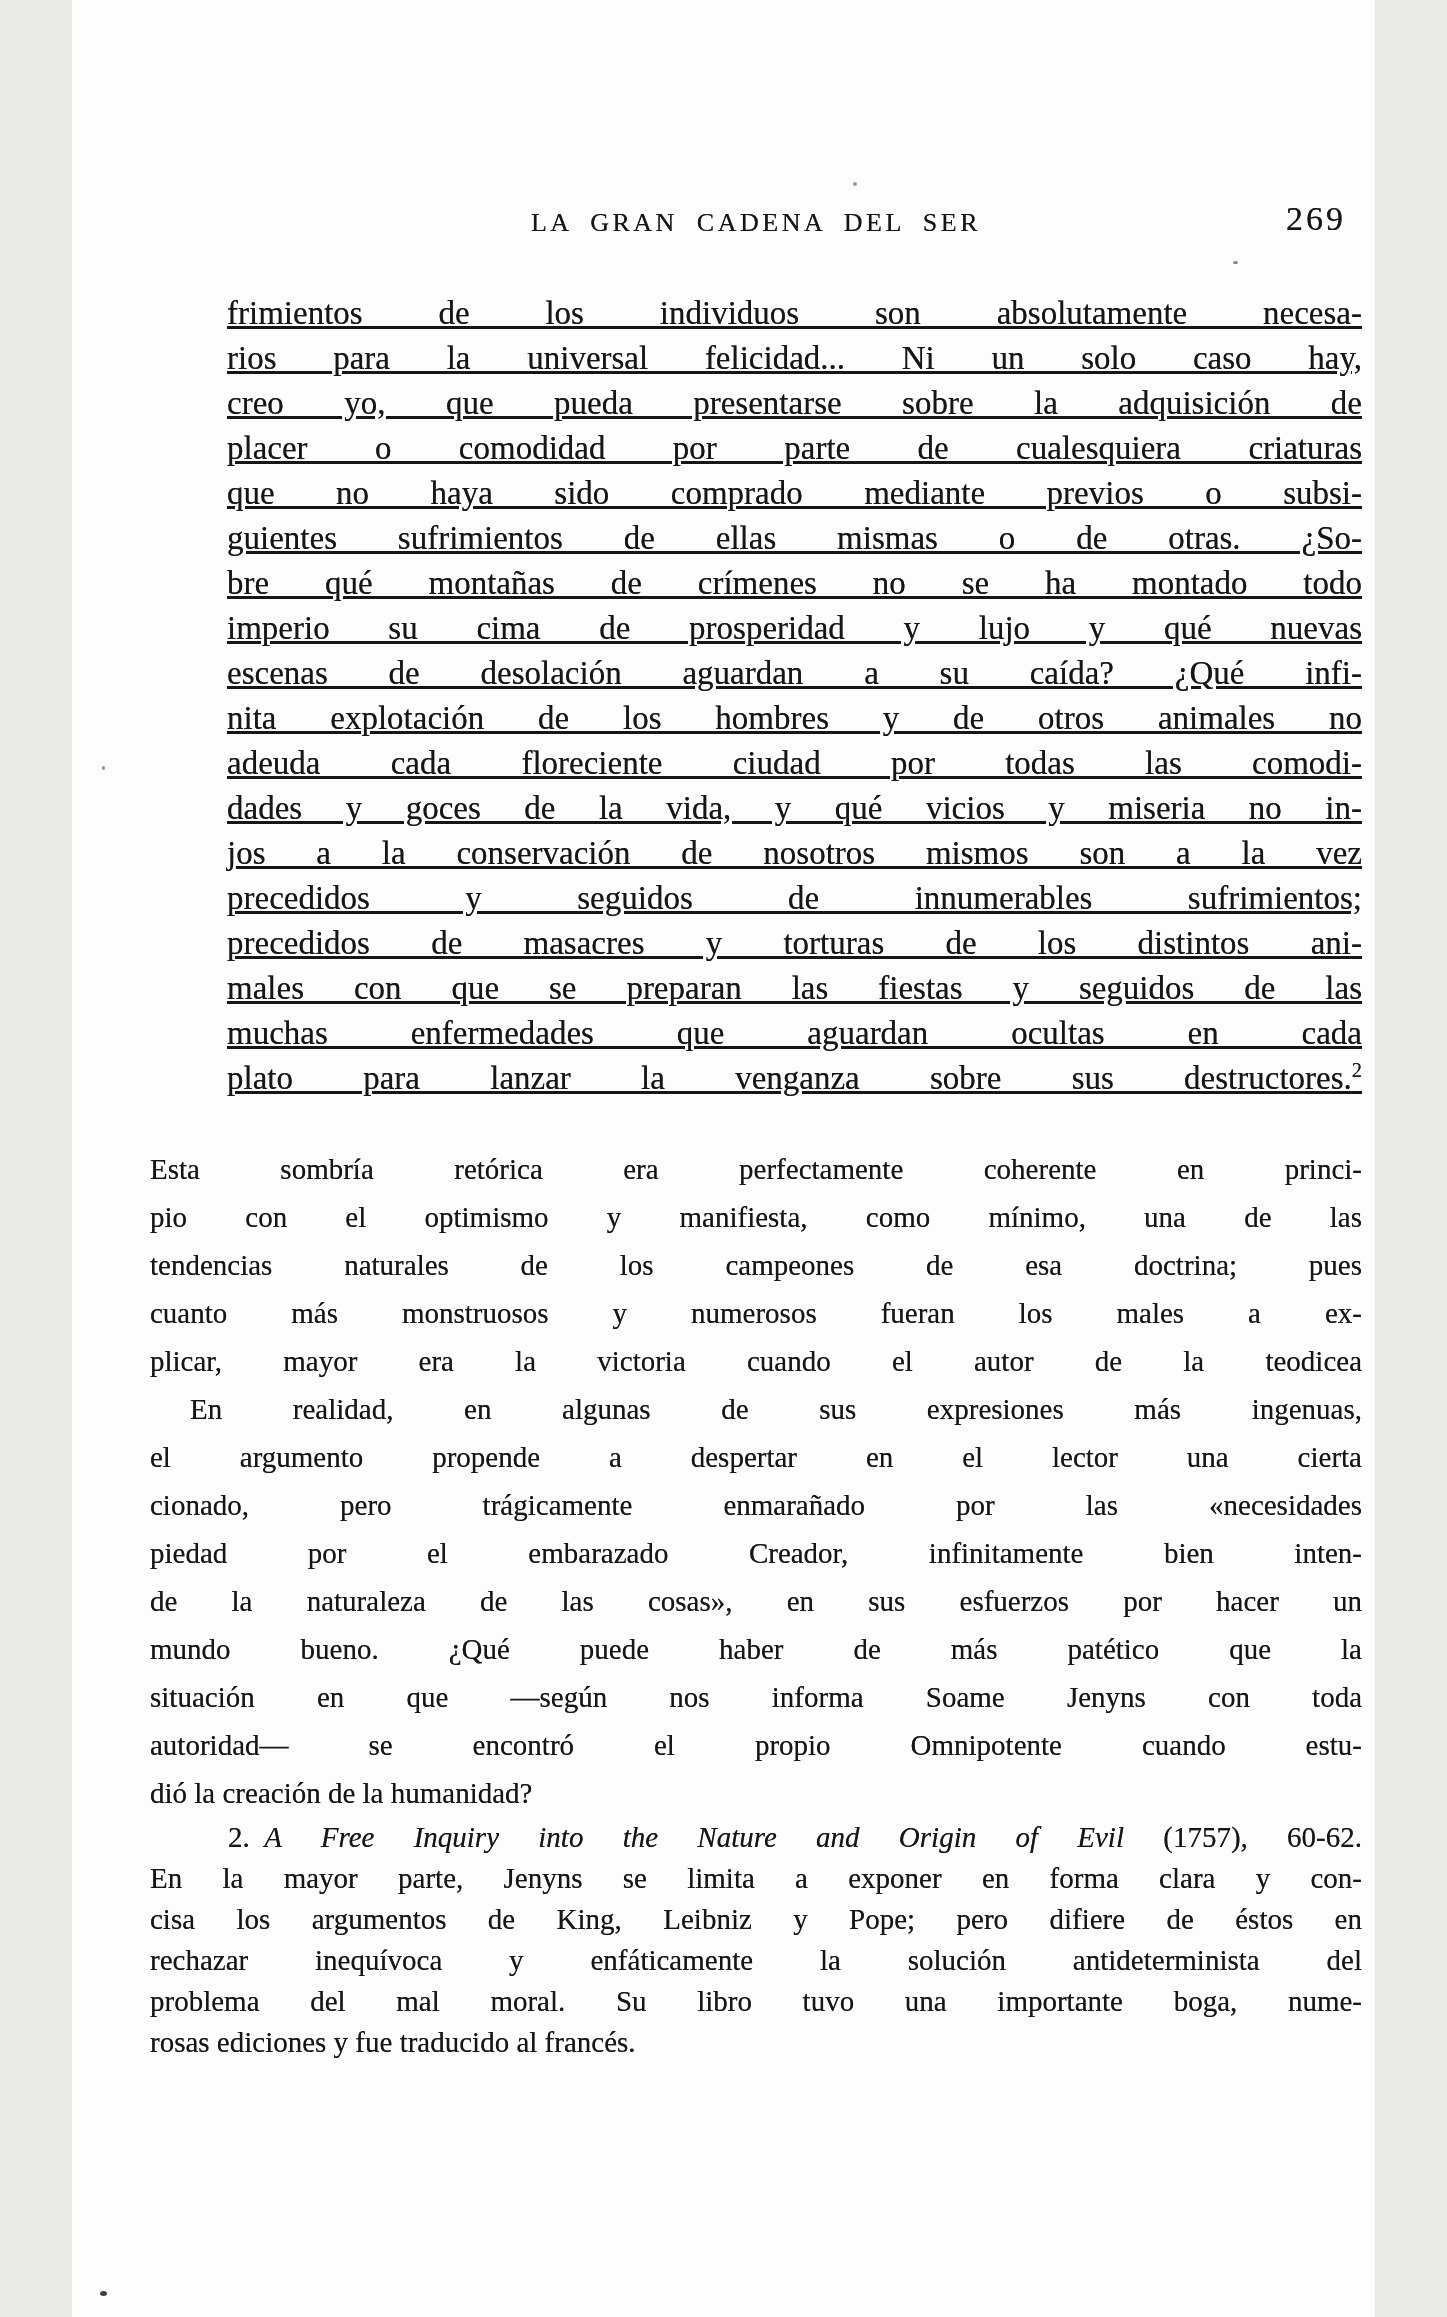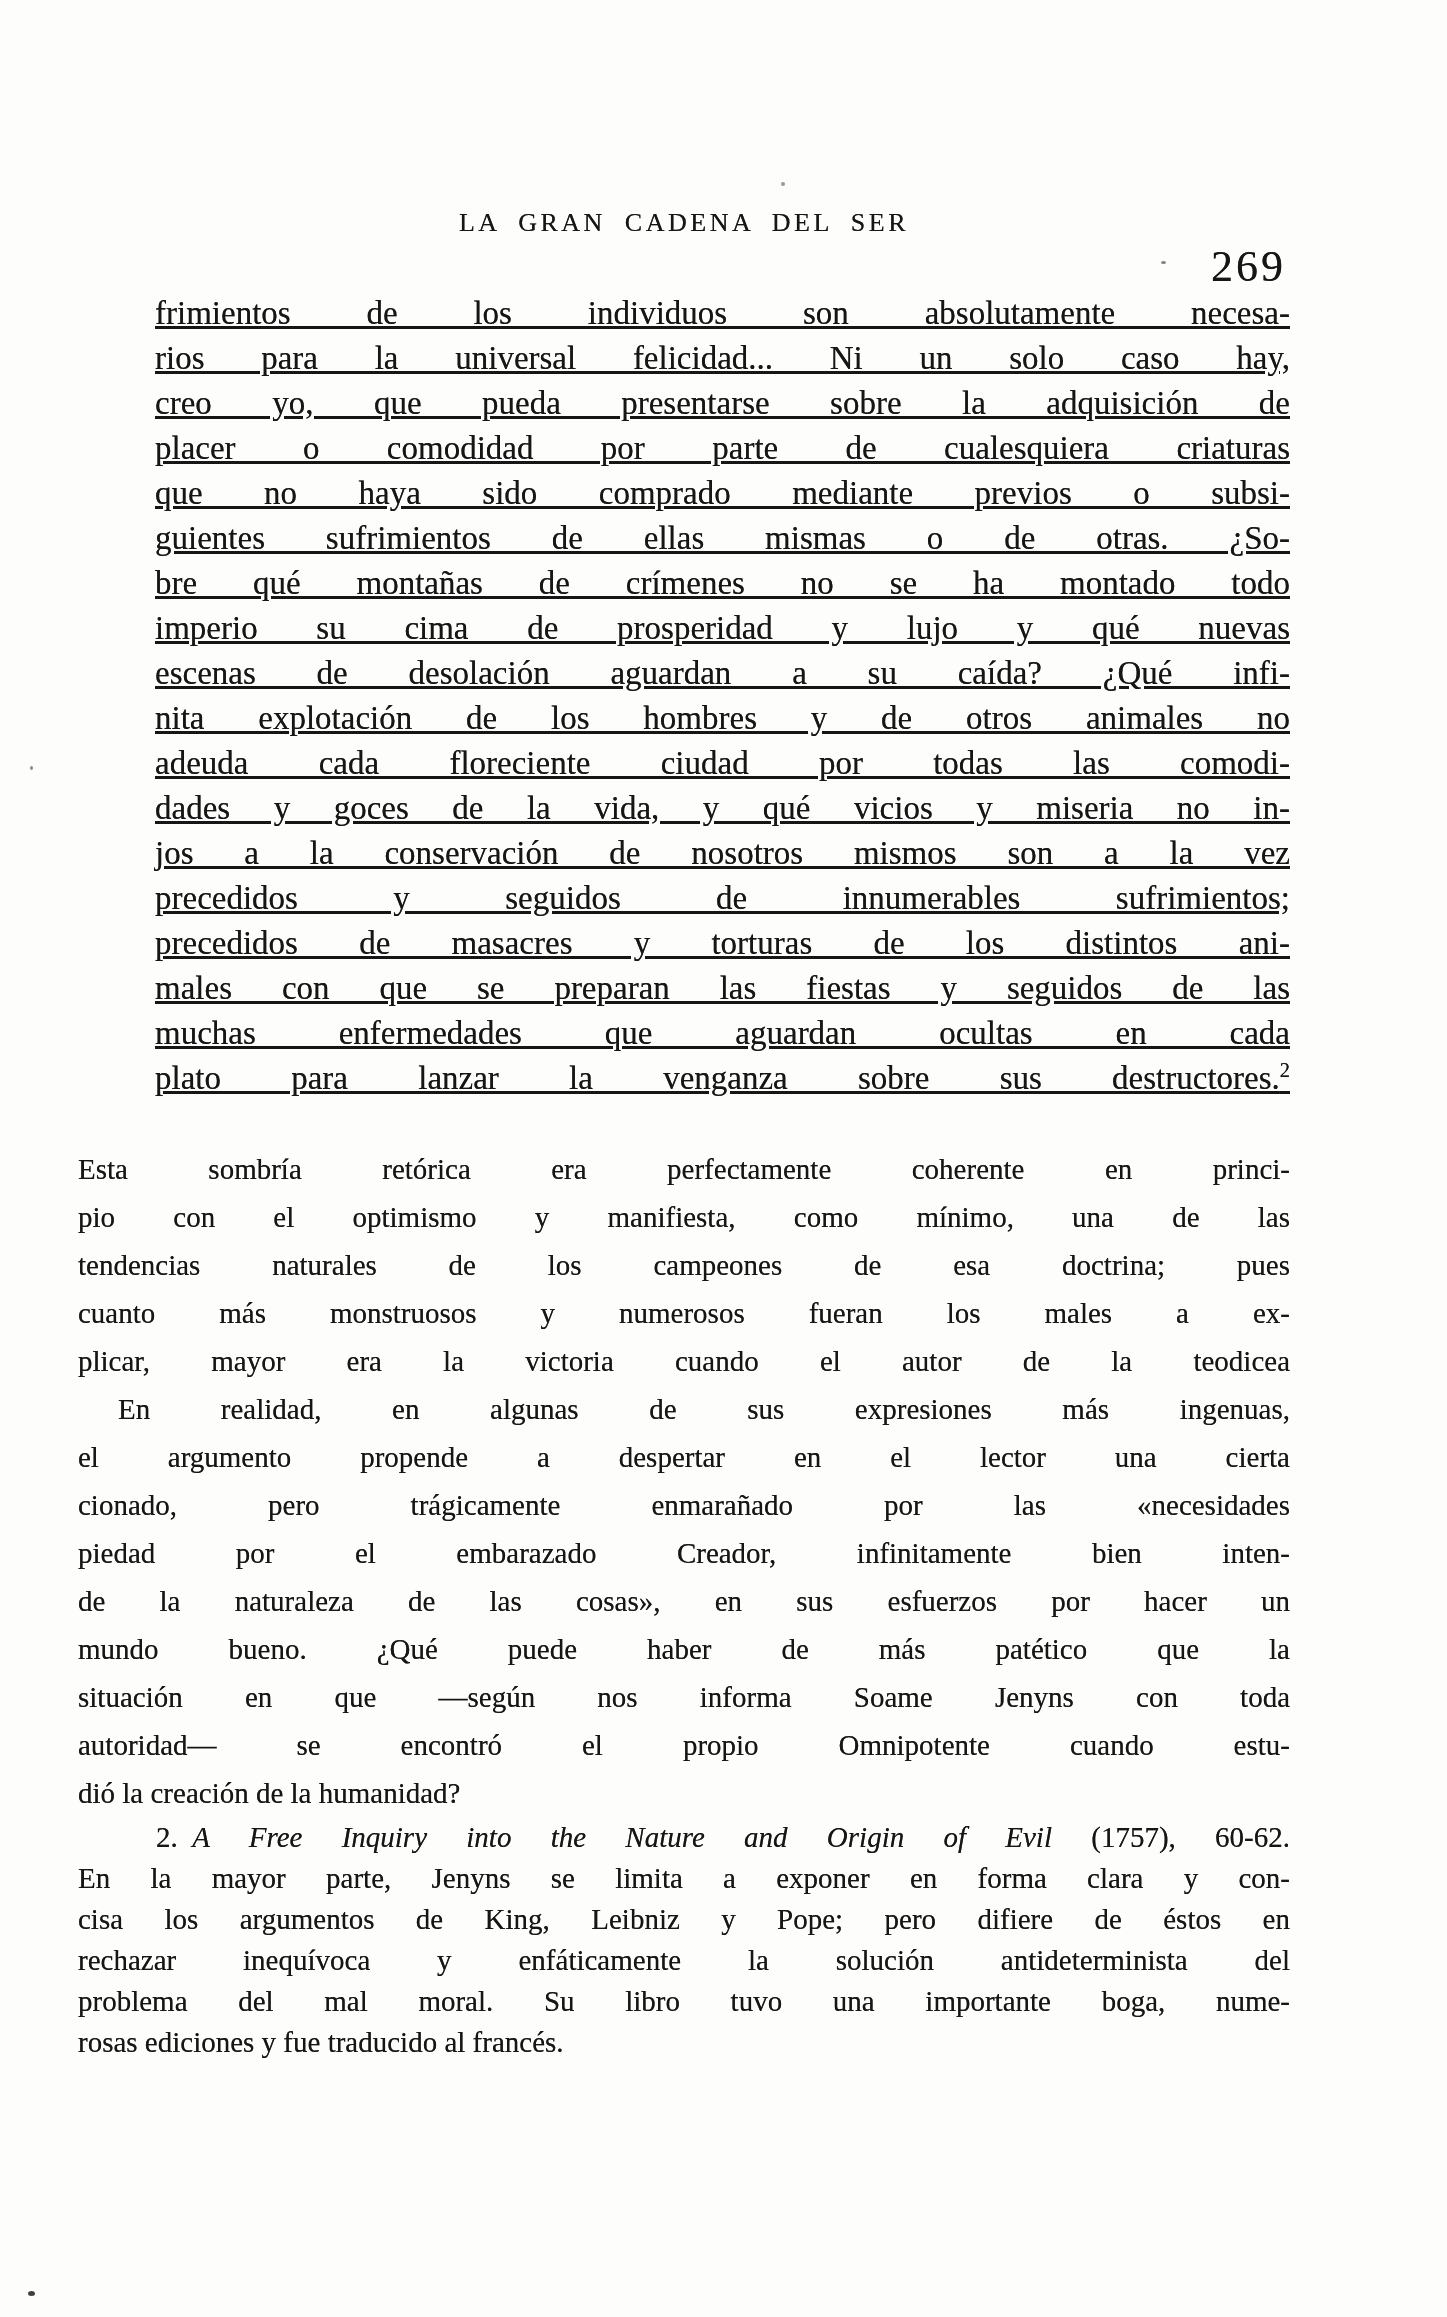--- a/index.html
+++ b/index.html
@@ -3,21 +3,21 @@
 <meta charset="utf-8">
 <title>LA GRAN CADENA DEL SER — 269</title>
 <style>
   html, body {
     margin: 0;
     padding: 0;
     background: #e9e9e6;
   }
   .page {
     position: relative;
-    width: 1447px;
+    width: 1303px;
     height: 2317px;
     margin: 0 auto;
     background: var(--paper, #fdfdfb);
     color: var(--ink, #161616);
     font-family: "Liberation Serif", serif;
     overflow: hidden;
     text-shadow: 0 0 0.6px rgba(22,22,22,0.75);
   }
   .content {
     position: absolute;
@@ -29,26 +29,25 @@
     margin-top: 203px;
     position: relative;
     text-align: center;
     font-size: 26px;
     line-height: 40px;
     letter-spacing: 3.5px;
     word-spacing: 9px;
   }
   .page-number {
     position: absolute;
-    right: 4px;
+    right: 16px;
     top: -4px;
-    font-size: 44px;
+    font-size: 34px;
     letter-spacing: 3px;
     word-spacing: normal;
-    margin-top: 48px;
   }
   .quote {
     margin-top: 48px;
     margin-left: 77px;
     font-size: 33px;
     line-height: 45px;
     text-decoration: underline;
   }
   .body-text {
     margin-top: 44px;

